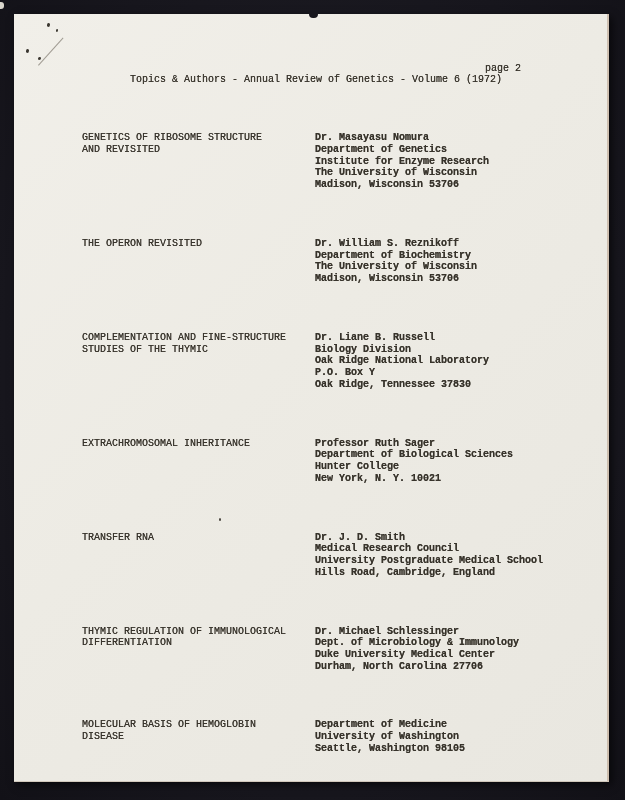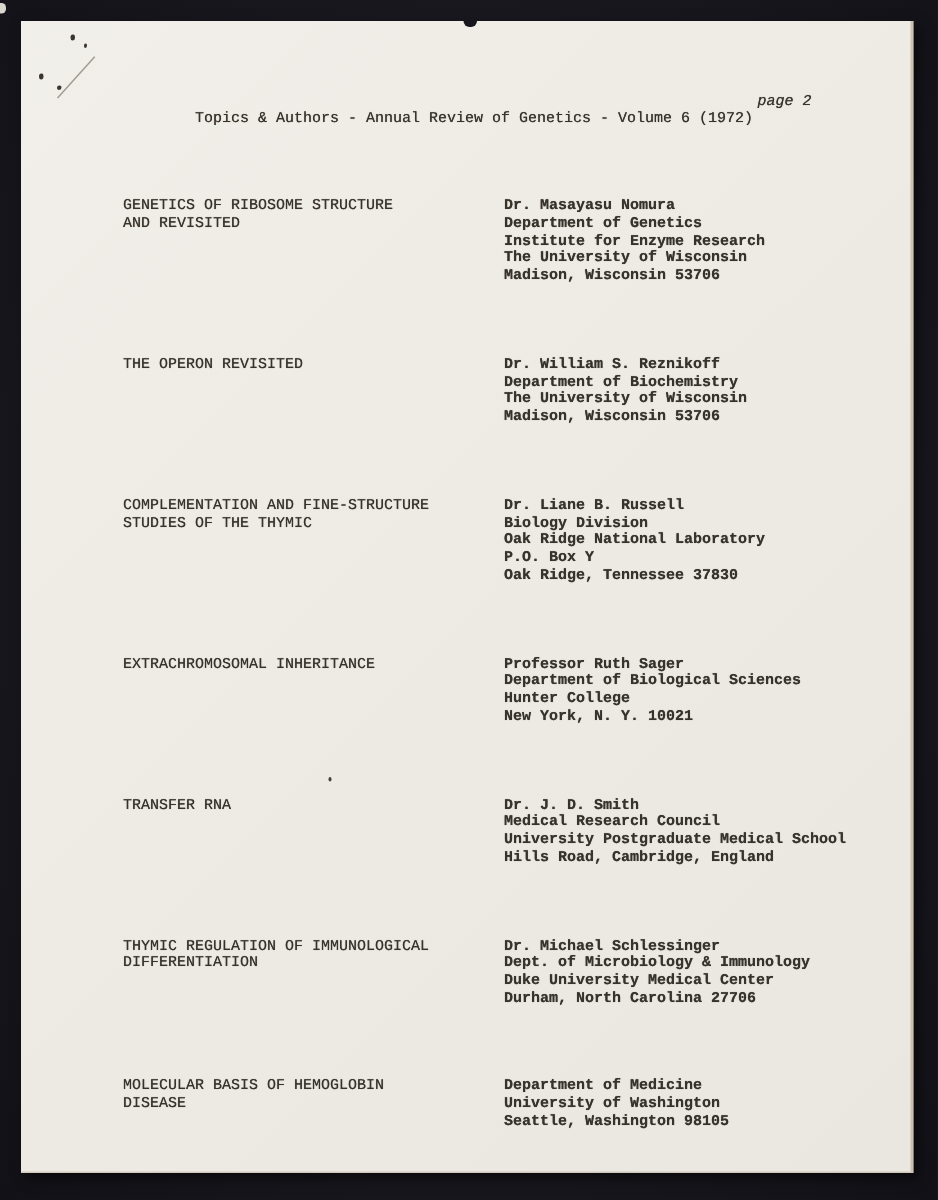--- a/index.html
+++ b/index.html
@@ -32,26 +32,25 @@
     text-shadow:0 0 0.45px rgba(55,50,42,0.85);
     white-space:pre;
   }
   .doc-header{
     position:relative;
     margin-bottom:10.5px;
     height:11.8px;
   }
   .doc-header .page-num{
     position:absolute;
-    left:423px;top:0;font-style:italic;
+    left:403px;top:0;
   }
   .entry{
     display:flex;
     margin-bottom:11.4px;
-    gap:21px;
   }
   .topic{
     width:233px;
     flex:0 0 233px;
   }
   .contact{
     flex:1;
     font-weight:bold;
   }
   .line{height:11.8px;}

